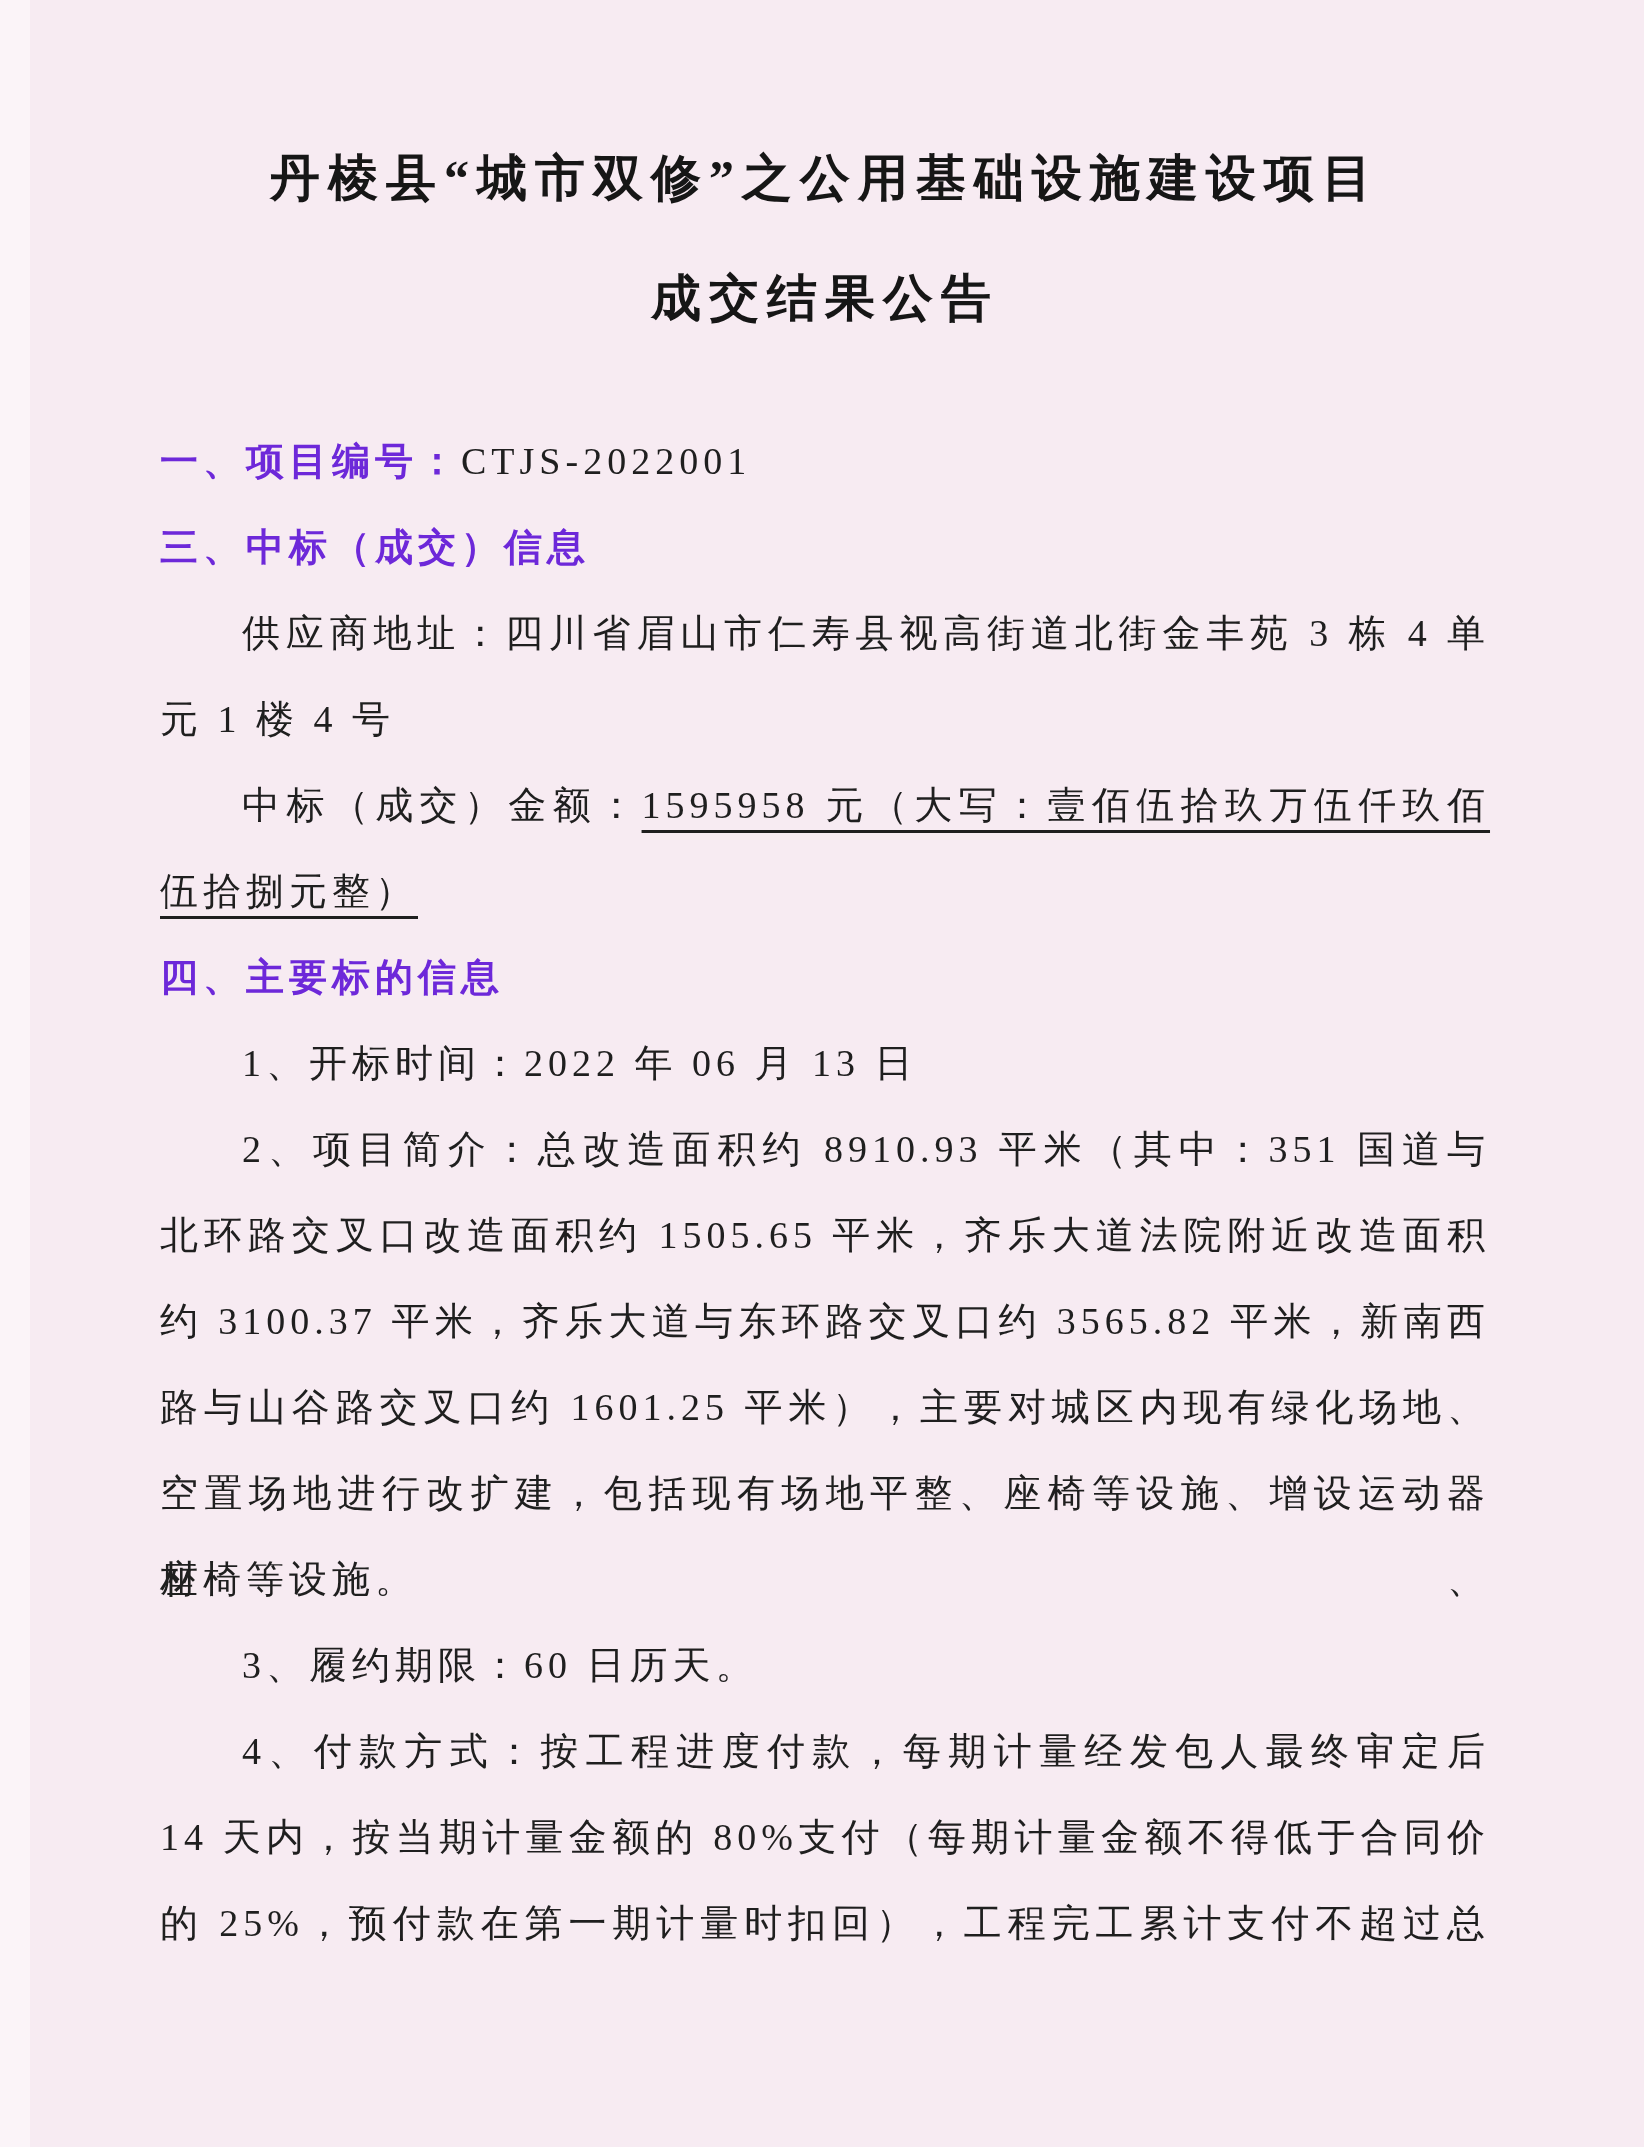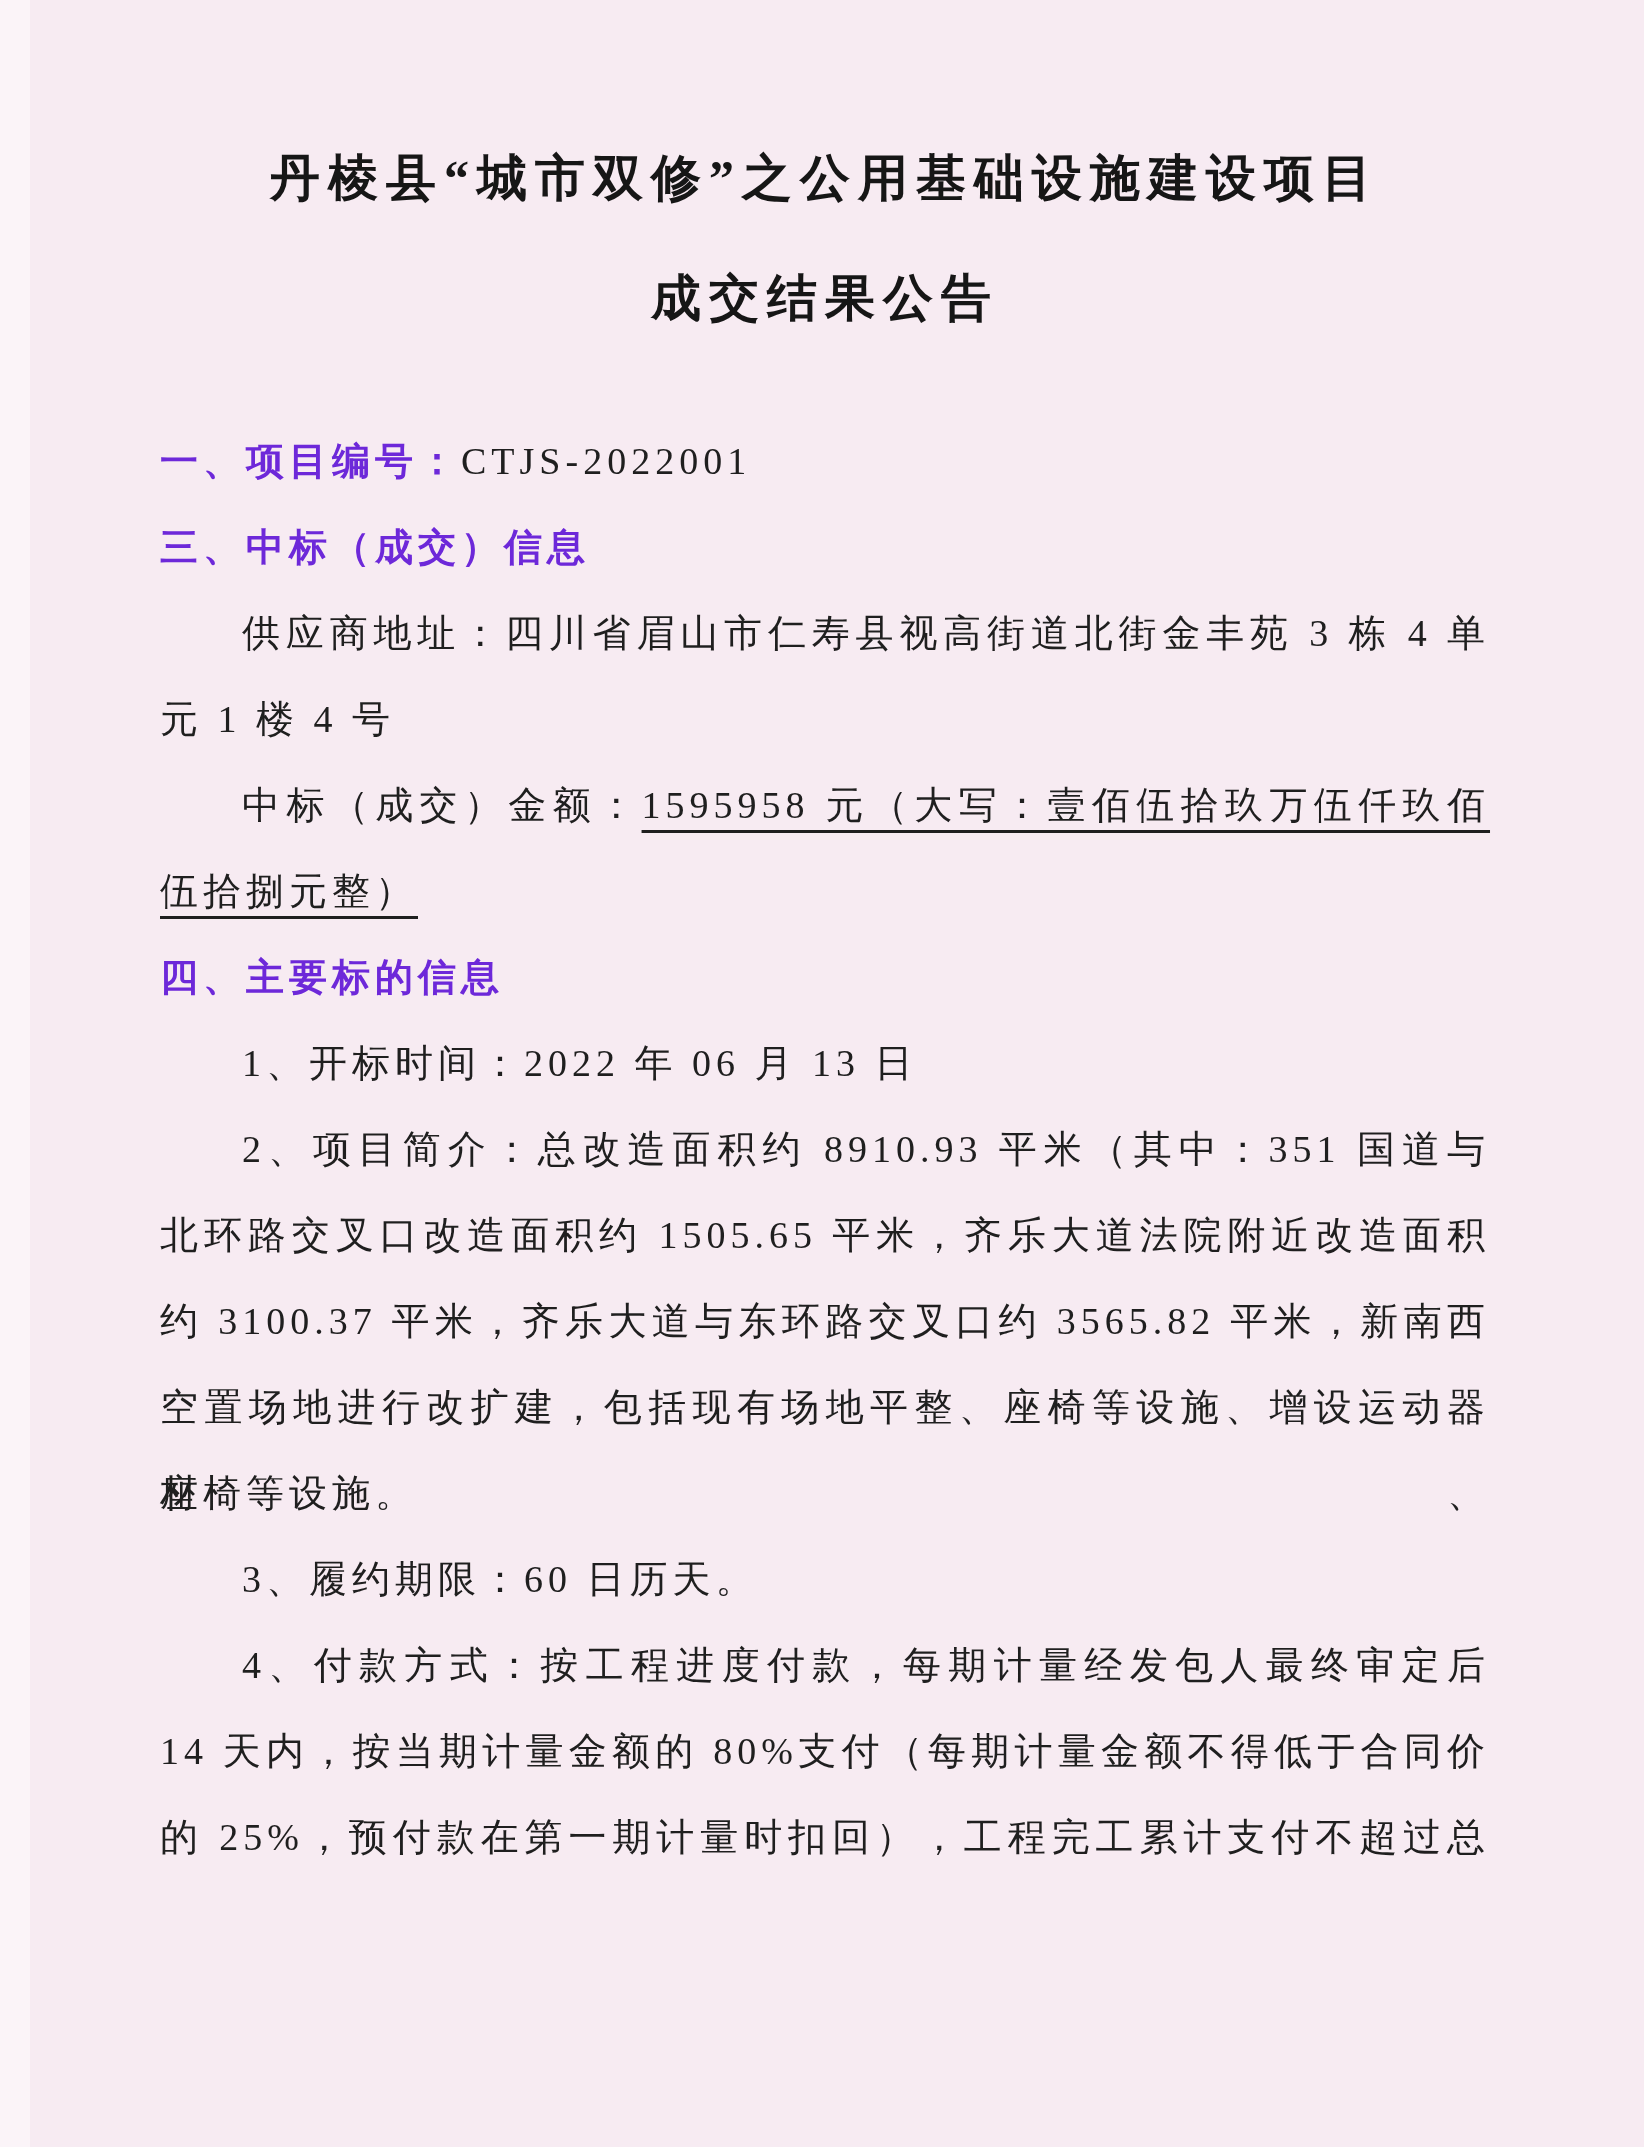--- a/index.html
+++ b/index.html
@@ -83,20 +83,21 @@
     <div class="ln indent just"><span>中标（成交）金额：</span><span class="ul">1595958 元（大写：壹佰伍拾玖万伍仟玖佰</span></div>
     <div class="ln"><span class="ul">伍拾捌元整）</span></div>
 
     <div class="ln"><span class="hd">四、主要标的信息</span></div>
 
     <div class="ln indent"><span>1、开标时间：2022 年 06 月 13 日</span></div>
 
     <div class="ln indent just"><span>2、项目简介：总改造面积约 8910.93 平米（其中：351 国道与</span></div>
     <div class="ln just"><span>北环路交叉口改造面积约 1505.65 平米，齐乐大道法院附近改造面积</span></div>
     <div class="ln just"><span>约 3100.37 平米，齐乐大道与东环路交叉口约 3565.82 平米，新南西</span></div>
+    <div class="ln just"><span>路与山谷路交叉口约 1601.25 平米），主要对城区内现有绿化场地、</span></div>
     <div class="ln just"><span>空置场地进行改扩建，包括现有场地平整、座椅等设施、增设运动器材、</span></div>
     <div class="ln"><span>座椅等设施。</span></div>
 
     <div class="ln indent"><span>3、履约期限：60 日历天。</span></div>
 
     <div class="ln indent just"><span>4、付款方式：按工程进度付款，每期计量经发包人最终审定后</span></div>
     <div class="ln just"><span>14 天内，按当期计量金额的 80%支付（每期计量金额不得低于合同价</span></div>
     <div class="ln just"><span>的 25%，预付款在第一期计量时扣回），工程完工累计支付不超过总</span></div>
 
   </div>

